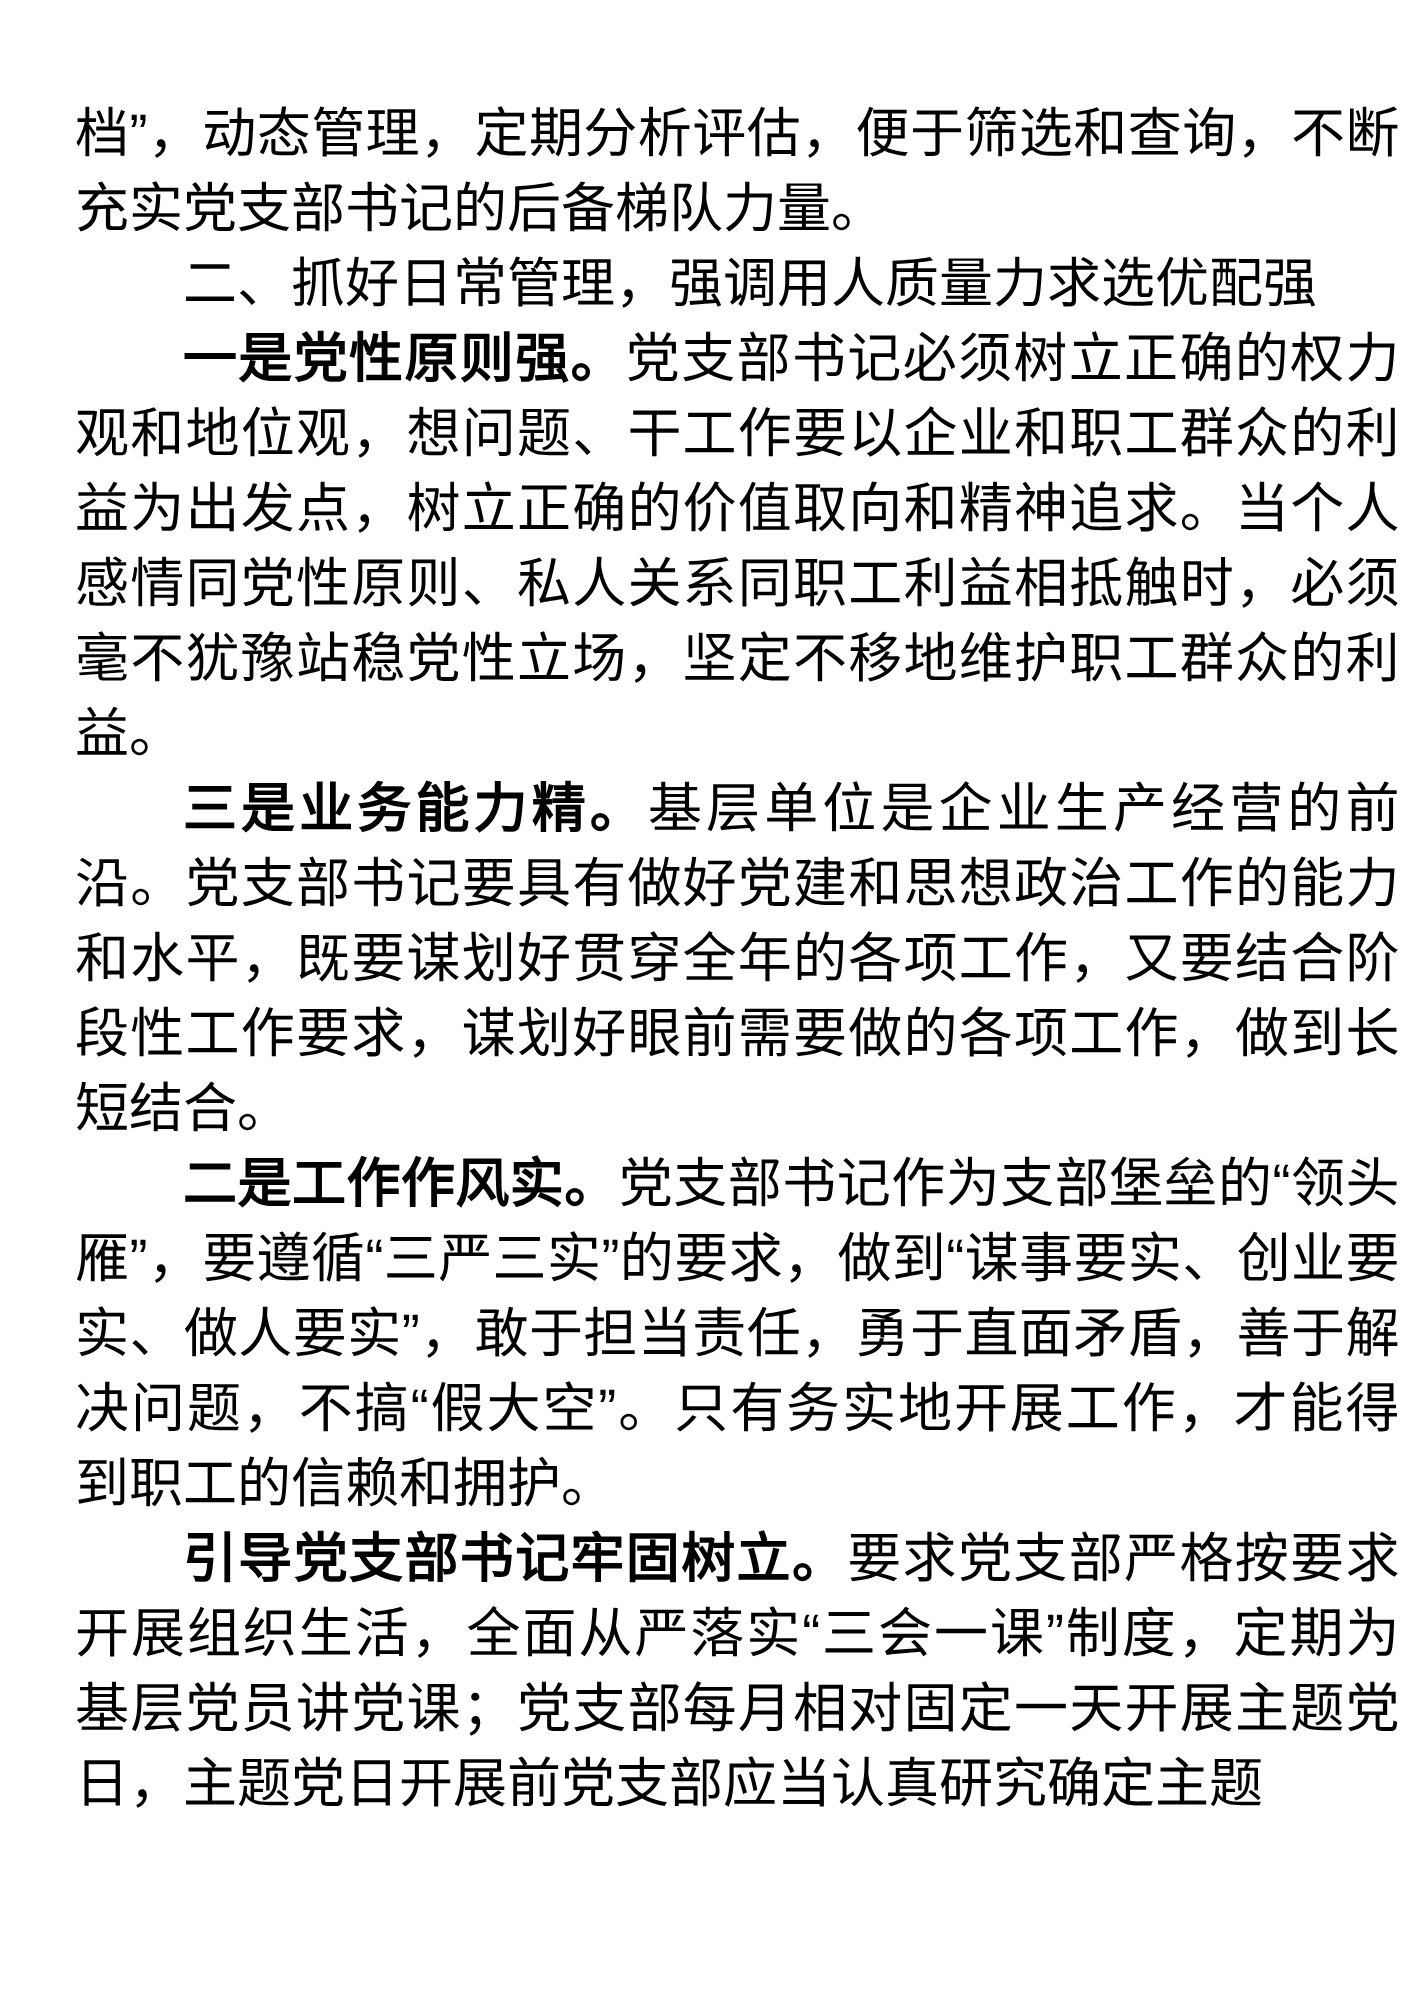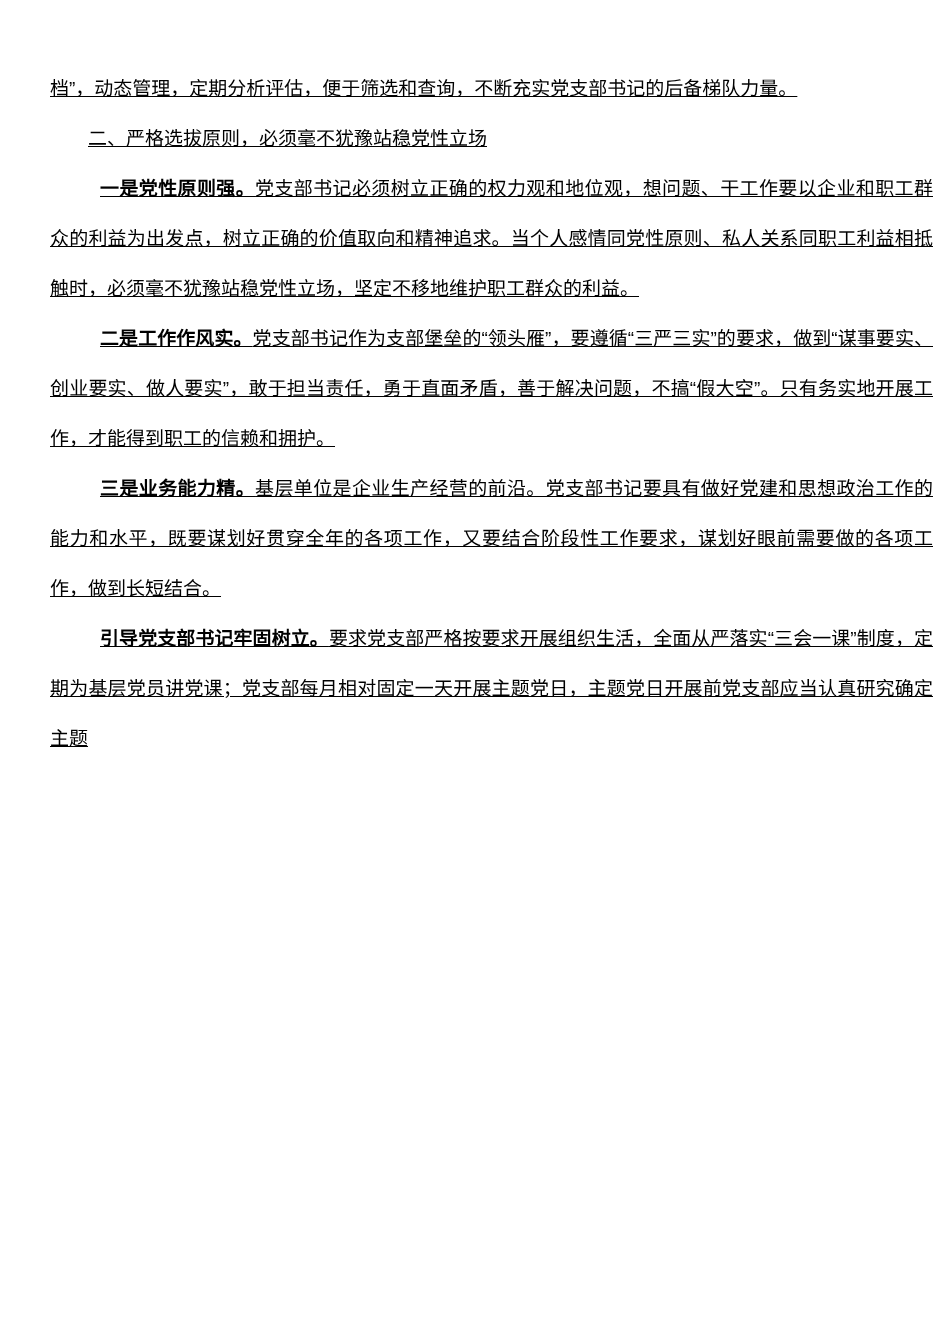--- a/index.html
+++ b/index.html
@@ -17,49 +17,47 @@
   .page {
     box-sizing: border-box;
     width: 950px;
     height: 1344px;
     padding: 64px 17px 0 50px;
     background: #ffffff;
     overflow: hidden;
   }
   .para {
     margin: 0;
-    font-size: 19px;
+    font-size: 36px;
     line-height: 50px;
     text-align: justify;
     text-indent: 2em;
     font-weight: normal;
     word-break: break-all;
     overflow-wrap: anywhere;
-    text-decoration: underline;
   }
   .para.continuation {
     text-indent: 0;
   }
   .lead {
     font-weight: bold;
-    margin-left: 12px;
   }
 </style>
 </head>
 <body>
 
 <div class="page">
 
   <p class="para continuation"><span>档”，动态管理，定期分析评估，便于筛选和查询，不断充实党支部书记的后备梯队力量。</span></p>
 
-  <p class="para"><span>二、严格选拔原则，必须毫不犹豫站稳党性立场</span></p>
+  <p class="para"><span>二、抓好日常管理，强调用人质量力求选优配强</span></p>
 
   <p class="para"><strong class="lead">一是党性原则强。</strong><span>党支部书记必须树立正确的权力观和地位观，想问题、干工作要以企业和职工群众的利益为出发点，树立正确的价值取向和精神追求。当个人感情同党性原则、私人关系同职工利益相抵触时，必须毫不犹豫站稳党性立场，坚定不移地维护职工群众的利益。</span></p>
 
+  <p class="para"><strong class="lead">三是业务能力精。</strong><span>基层单位是企业生产经营的前沿。党支部书记要具有做好党建和思想政治工作的能力和水平，既要谋划好贯穿全年的各项工作，又要结合阶段性工作要求，谋划好眼前需要做的各项工作，做到长短结合。</span></p>
+
   <p class="para"><strong class="lead">二是工作作风实。</strong><span>党支部书记作为支部堡垒的“领头雁”，要遵循“三严三实”的要求，做到“谋事要实、创业要实、做人要实”，敢于担当责任，勇于直面矛盾，善于解决问题，不搞“假大空”。只有务实地开展工作，才能得到职工的信赖和拥护。</span></p>
-
-  <p class="para"><strong class="lead">三是业务能力精。</strong><span>基层单位是企业生产经营的前沿。党支部书记要具有做好党建和思想政治工作的能力和水平，既要谋划好贯穿全年的各项工作，又要结合阶段性工作要求，谋划好眼前需要做的各项工作，做到长短结合。</span></p>
 
 
 
   <p class="para"><strong class="lead">引导党支部书记牢固树立。</strong><span>要求党支部严格按要求开展组织生活，全面从严落实“三会一课”制度，定期为基层党员讲党课；党支部每月相对固定一天开展主题党日，主题党日开展前党支部应当认真研究确定主题</span></p>
 
 </div>
 
 </body></html>

